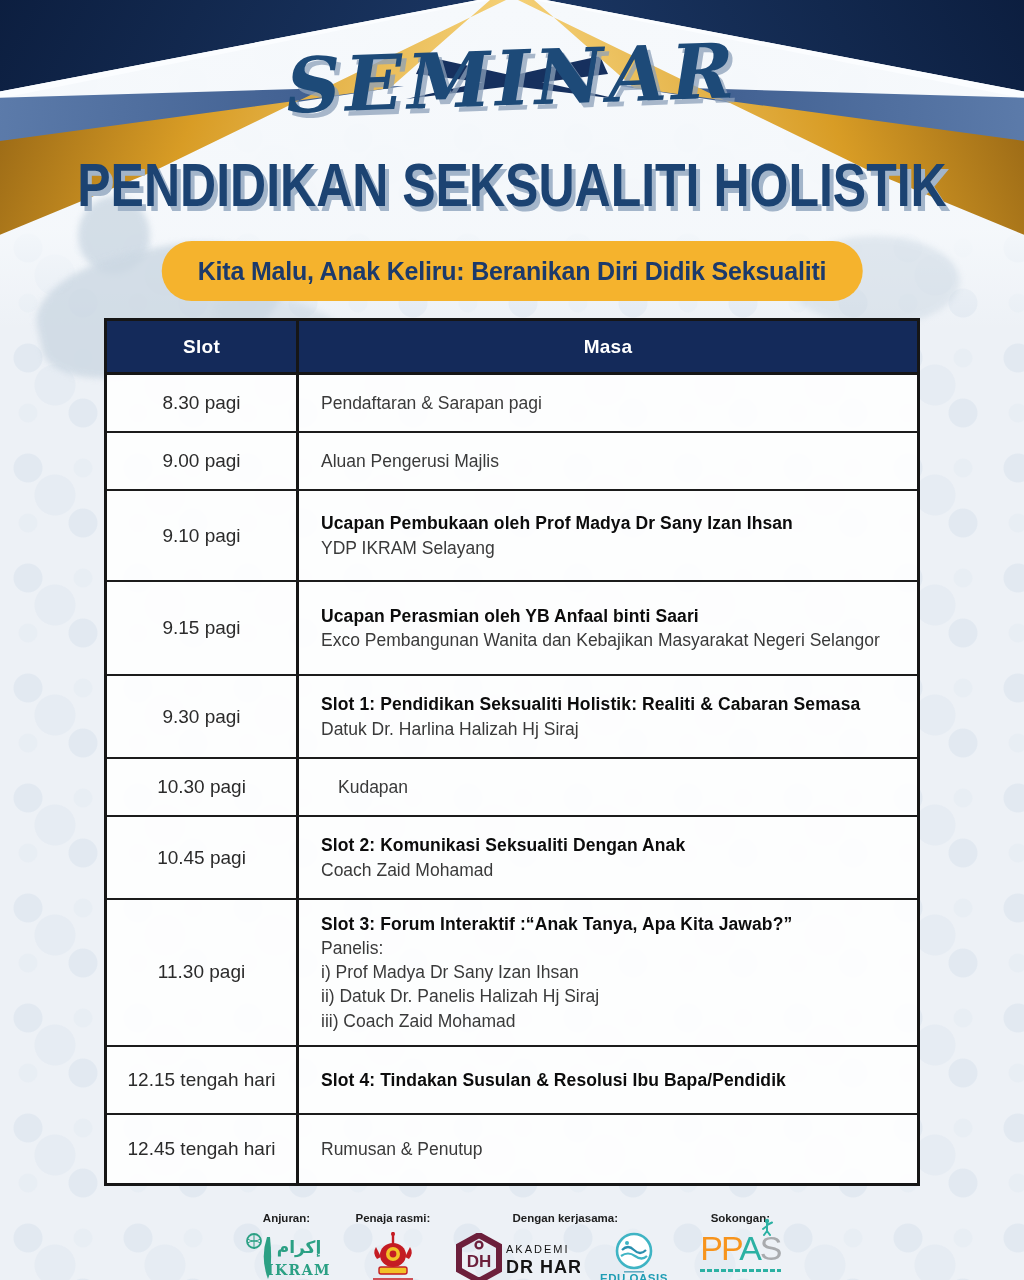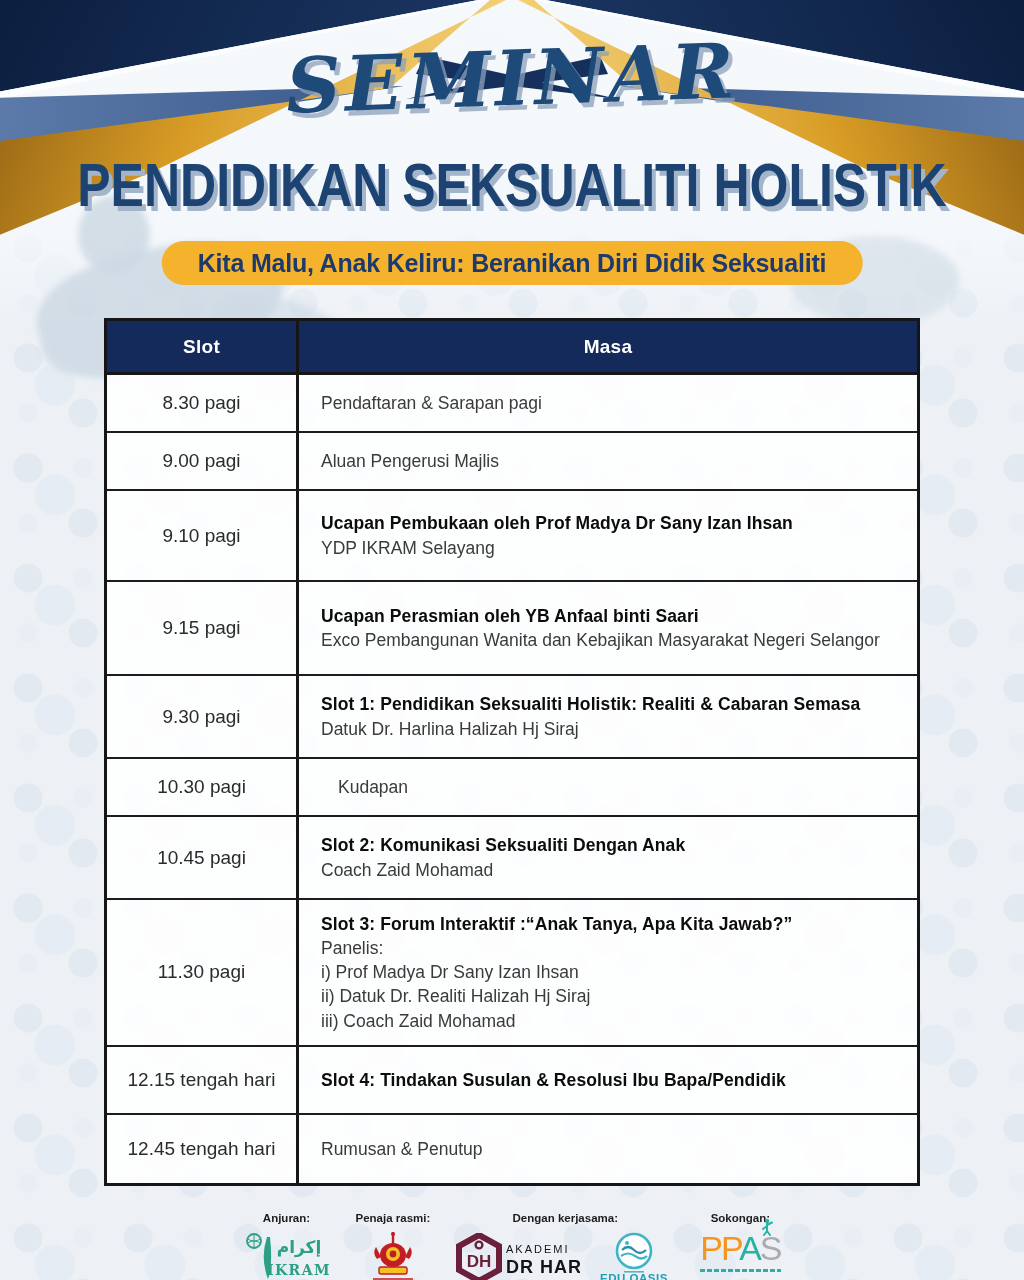--- a/index.html
+++ b/index.html
@@ -59,21 +59,21 @@
   }
   .title{
     position:absolute; top:150px; left:0; width:1024px; text-align:center;
     font-size:50px; font-weight:800; letter-spacing:0;
     color:#1c4372; text-shadow:4px 4px 0 #a3b5ca;
     transform:scaleY(1.22); transform-origin:top center;
     white-space:nowrap;
   }
   .pill{
     position:absolute; top:241px; left:50%; transform:translateX(-50%);
-    height:44px; padding:0 36px; border-radius:32px;
+    height:60px; padding:0 36px; border-radius:32px;
     background:#f5b32d; display:flex; align-items:center; justify-content:center;
     white-space:nowrap;
   }
   .pill span{ font-size:25px; font-weight:800; letter-spacing:-.2px; color:#1c3a6b; }
 
   
   .schedule{
     position:absolute; left:104px; top:318px; width:816px;
     border:3px solid #161616; background:rgba(255,255,255,.55);
   }
@@ -206,21 +206,21 @@
             <div class="slot-title">Slot 2: Komunikasi Seksualiti Dengan Anak</div>
             <div class="slot-sub">Coach Zaid Mohamad</div>
           </div>
         </div>
         <div class="row" style="min-height: 133px;">
           <div class="cell time">11.30 pagi</div>
           <div class="cell slot">
             <div class="slot-title">Slot 3: Forum Interaktif :“Anak Tanya, Apa Kita Jawab?”</div>
             <div class="slot-sub">Panelis:</div>
             <div class="slot-sub">i)  Prof Madya Dr Sany Izan Ihsan</div>
-            <div class="slot-sub">ii) Datuk Dr. Realiti Halizah Hj Siraj</div>
+            <div class="slot-sub">ii) Datuk Dr. Panelis Halizah Hj Siraj</div>
             <div class="slot-sub">iii) Coach Zaid Mohamad</div>
           </div>
         </div>
         <div class="row" style="min-height: 68px;">
           <div class="cell time">12.15 tengah hari</div>
           <div class="cell slot">
             <div class="slot-title">Slot 4: Tindakan Susulan &amp; Resolusi Ibu Bapa/Pendidik</div>
           </div>
         </div>
         <div class="row" style="min-height: 68px;">

